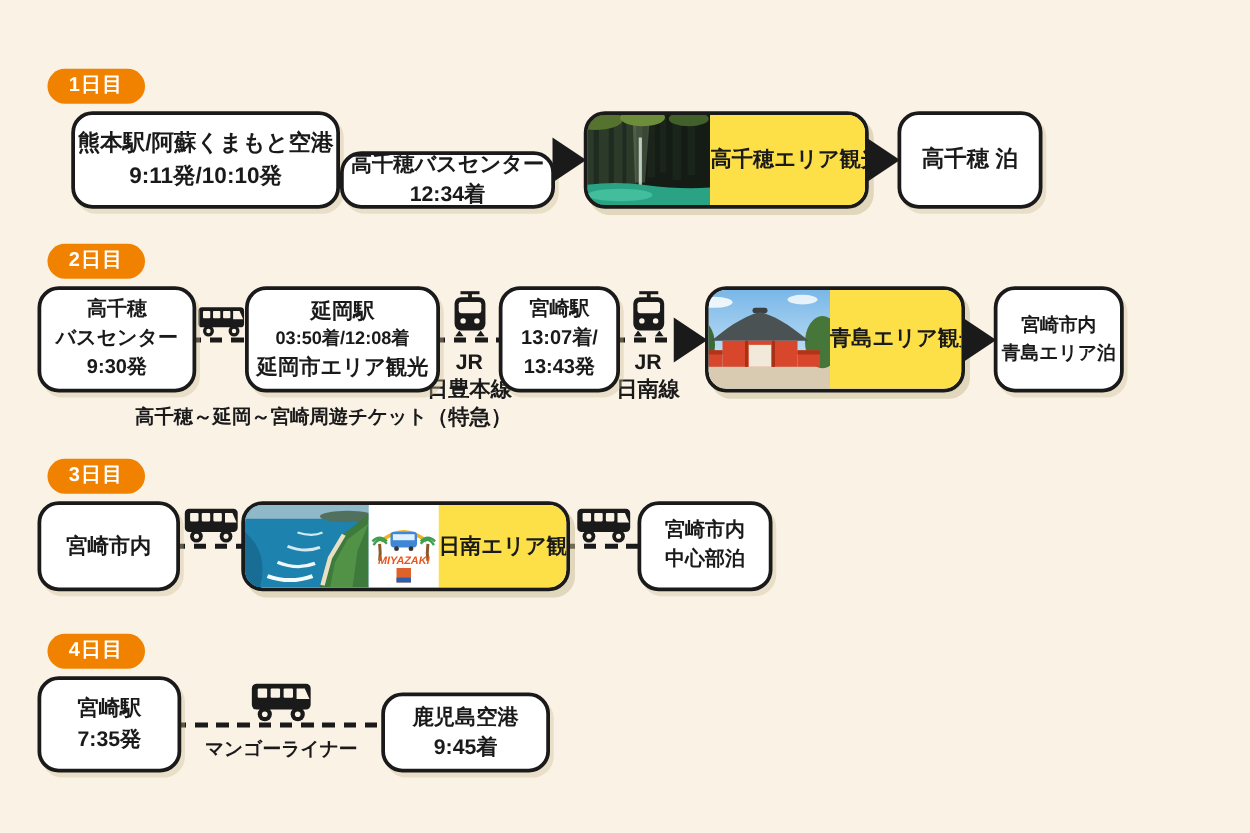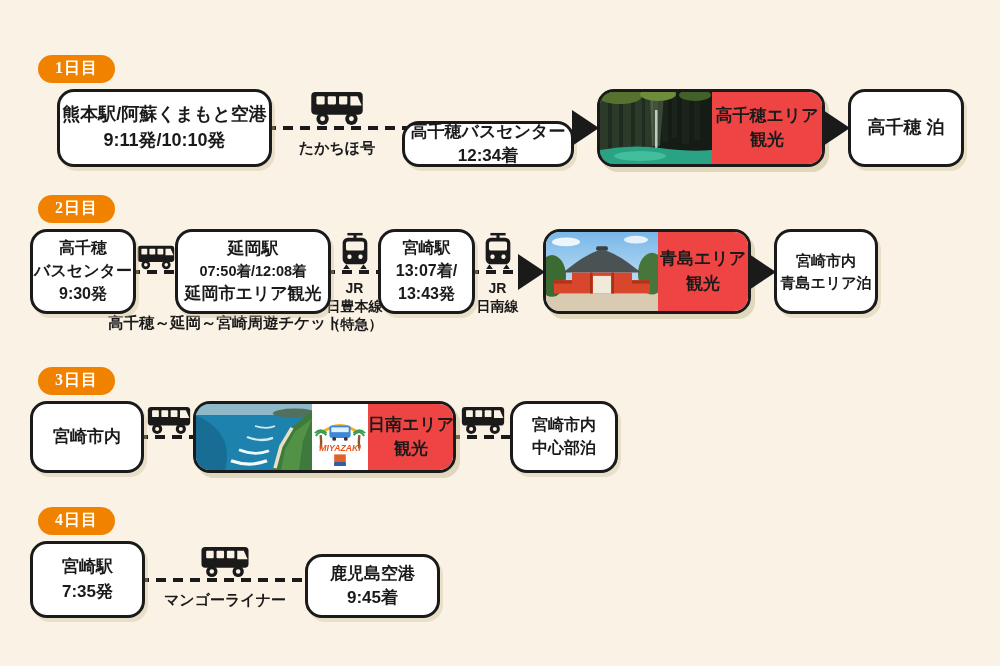--- a/index.html
+++ b/index.html
@@ -1,73 +1,56 @@
 <!DOCTYPE html>
 <html><head>
 <meta charset="utf-8">
 <style>
   html,body{margin:0;padding:0;background:#fbf2e6;}
   .canvas{position:relative;width:1000px;height:666px;background:#fbf2e6;overflow:hidden;
           font-family:"Liberation Sans","DejaVu Sans",sans-serif;font-weight:700;color:#1a1a1a;}
   .day{position:absolute;left:30px;}
   .badge{display:inline-block;margin-left:8px;margin-bottom:6px;background:#f08200;color:#fff;
-         font-size:16px;padding:3px 17px 4px;border-radius:16px;letter-spacing:1px;font-family:Liberation Serif, serif;}
+         font-size:16px;padding:3px 17px 4px;border-radius:16px;letter-spacing:1px;}
   .row{display:flex;align-items:stretch;}
   .box{position:relative;z-index:1;background:#fff;border:3px solid #1a1a1a;border-radius:17px;
        display:flex;flex-direction:column;justify-content:center;align-items:center;
        box-shadow:3px 4px 0 rgba(205,189,150,.38);box-sizing:border-box;flex:none;}
   .ln{display:block;text-align:center;line-height:1.42;font-size:17px;white-space:nowrap;}
   .f18{font-size:18px}.f17{font-size:17px}.f16{font-size:16px}.f15{font-size:15px}.f145{font-size:14.5px}
   .connector{position:relative;flex:none;}
   .dash{position:absolute;left:-6px;right:-6px;top:50%;margin-top:-2px;height:4px;
         background:repeating-linear-gradient(90deg,#1a1a1a 0 10px,transparent 10px 17px);}
   .veh{position:absolute;left:50%;transform:translateX(-50%);bottom:calc(50% + 2px);line-height:0;}
   .veh svg{display:block;}
   .leg-label{position:absolute;left:50%;transform:translateX(-50%);top:calc(50% + 10px);
              font-size:15px;white-space:nowrap;text-align:center;line-height:1.3;}
-  .leg-label.small{font-size:14px;top:calc(50% + 7px);}
+  .leg-label.small{font-size:17px;top:calc(50% + 7px);}
   .leg-label span{display:block;white-space:nowrap;}
   .arrow{flex:none;align-self:center;width:0;height:0;border-top:18px solid transparent;
          border-bottom:18px solid transparent;border-left:27px solid #1a1a1a;margin:0 -2px;z-index:2;}
   .photo-box{flex-direction:row;padding:0;overflow:hidden;align-items:stretch;
              box-shadow:4px 5px 0 rgba(198,188,146,.5);}
   .photo{flex:none;}
   .photo svg{display:block;width:100%;height:100%;}
-  .pb-text{flex:1;display:flex;flex-direction:column;justify-content:center;align-items:center;background:#ef4444;}
+  .pb-text{flex:1;display:flex;flex-direction:row;justify-content:center;align-items:center;background:#fde047;}
   .logo-cell{flex:none;display:flex;align-items:center;justify-content:center;background:#fff;}
   .note{position:absolute;font-size:15.5px;white-space:nowrap;}
 </style>
 </head>
 <body>
 
 <div class="canvas">
 
   <section class="day" style="top:55px;">
     <div class="badge">1日目</div>
     <div class="row" style="height:78px;">
       <div class="box" style="width:215px;margin-left:27px;">
         <span class="ln f18">熊本駅/阿蘇くまもと空港</span>
         <span class="ln f18">9:11発/10:10発</span>
-      </div>
-      <div class="connector" style="width:130px;">
-        <span class="dash"></span>
-        <span class="veh">
-          <svg width="54" height="35" viewBox="0 0 52 34">
-            <rect x="1" y="1" width="50" height="22" rx="4" fill="#1a1a1a"></rect>
-            <rect x="6" y="5" width="8" height="8" rx="1" fill="#fbf2e6"></rect>
-            <rect x="17" y="5" width="8" height="8" rx="1" fill="#fbf2e6"></rect>
-            <rect x="28" y="5" width="8" height="8" rx="1" fill="#fbf2e6"></rect>
-            <path d="M39 5 h7 l4 9 h-11 z" fill="#fbf2e6"></path>
-            <circle cx="12" cy="27" r="6" fill="#1a1a1a"></circle>
-              <circle cx="12" cy="27" r="2.4" fill="#fbf2e6"></circle>
-            <circle cx="40" cy="27" r="6" fill="#1a1a1a"></circle>
-              <circle cx="40" cy="27" r="2.4" fill="#fbf2e6"></circle>
-          </svg>
-        </span>
-        <span class="leg-label">たかちほ号</span>
       </div>
       <div class="box" style="width:172px;margin-top:32px;">
         <span class="ln f17">高千穂バスセンター</span>
         <span class="ln f17">12:34着</span>
       </div>
       <span class="arrow"></span>
       <div class="box photo-box" style="width:228px;">
         <div class="photo" style="width:112px;">
           <svg viewBox="0 0 112 72" preserveAspectRatio="none">
             <rect width="112" height="72" fill="#1f2a20"></rect>
@@ -91,21 +74,21 @@
       <span class="arrow"></span>
       <div class="box" style="width:116px;">
         <span class="ln f18">高千穂 泊</span>
       </div>
     </div>
   </section>
 
   <section class="day" style="top:195px;">
     <div class="badge">2日目</div>
     <div class="row" style="height:85px;">
-      <div class="box" style="width:106px;">
+      <div class="box" style="width:127px;">
         <span class="ln f16">高千穂</span>
         <span class="ln f16">バスセンター</span>
         <span class="ln f16">9:30発</span>
       </div>
       <div class="connector" style="width:39px;">
         <span class="dash"></span>
         <span class="veh">
           <svg width="38" height="25" viewBox="0 0 52 34">
             <rect x="1" y="1" width="50" height="22" rx="4" fill="#1a1a1a"></rect>
             <rect x="6" y="5" width="8" height="8" rx="1" fill="#fbf2e6"></rect>
@@ -114,21 +97,21 @@
             <path d="M39 5 h7 l4 9 h-11 z" fill="#fbf2e6"></path>
             <circle cx="12" cy="27" r="6" fill="#1a1a1a"></circle>
               <circle cx="12" cy="27" r="2.4" fill="#fbf2e6"></circle>
             <circle cx="40" cy="27" r="6" fill="#1a1a1a"></circle>
               <circle cx="40" cy="27" r="2.4" fill="#fbf2e6"></circle>
           </svg>
         </span>
       </div>
       <div class="box" style="width:156px;">
         <span class="ln f17">延岡駅</span>
-        <span class="ln f145">07:50着/12:08着</span>
+        <span class="ln f145">03:50着/12:08着</span>
         <span class="ln f17">延岡市エリア観光</span>
       </div>
       <div class="connector" style="width:47px;">
         <span class="dash"></span>
         <span class="veh">
           <svg width="30" height="38" viewBox="0 0 30 40">
             <rect x="7" y="1" width="16" height="2.6" fill="#1a1a1a"></rect>
             <rect x="13.4" y="3" width="3.2" height="4" fill="#1a1a1a"></rect>
             <rect x="2" y="6" width="26" height="28" rx="5.5" fill="#1a1a1a"></rect>
             <rect x="5.5" y="10" width="19" height="9.5" rx="2" fill="#fbf2e6"></rect>
@@ -200,21 +183,21 @@
           <span class="ln f17">青島エリア</span>
           <span class="ln f17">観光</span>
         </div>
       </div>
       <span class="arrow"></span>
       <div class="box" style="width:104px;">
         <span class="ln f15">宮崎市内</span>
         <span class="ln f15">青島エリア泊</span>
       </div>
     </div>
-    <div class="note" style="left:78px;top:118px;">高千穂～延岡～宮崎周遊チケット</div>
+    <div class="note" style="left:78px;top:128px;">高千穂～延岡～宮崎周遊チケット</div>
   </section>
 
   <section class="day" style="top:367px;">
     <div class="badge">3日目</div>
     <div class="row" style="height:72px;">
       <div class="box" style="width:114px;">
         <span class="ln f17">宮崎市内</span>
       </div>
       <div class="connector" style="width:49px;">
         <span class="dash"></span>

